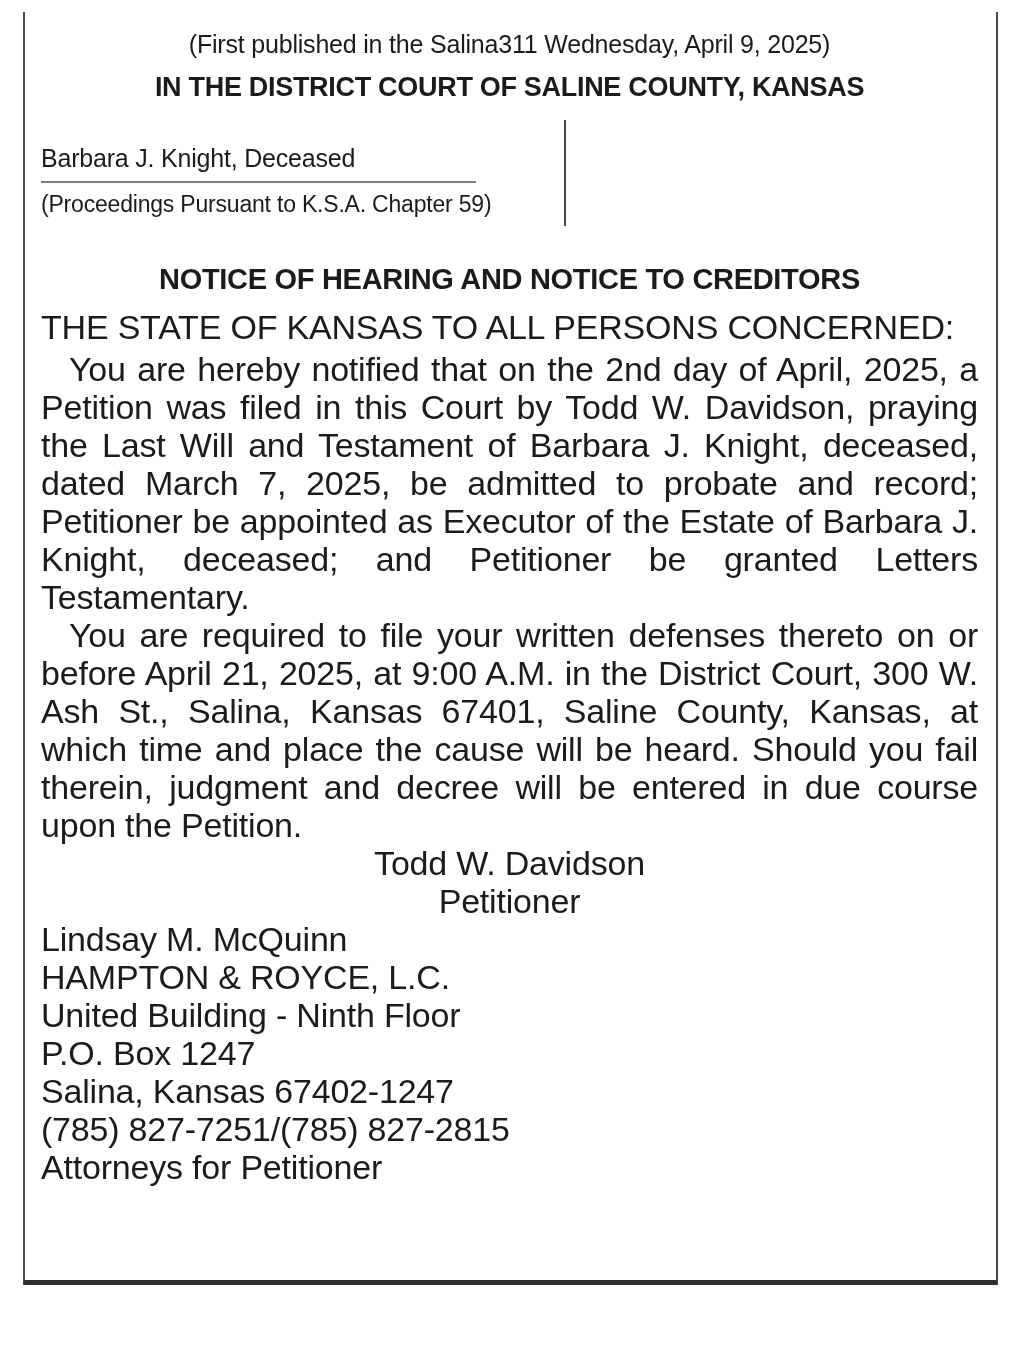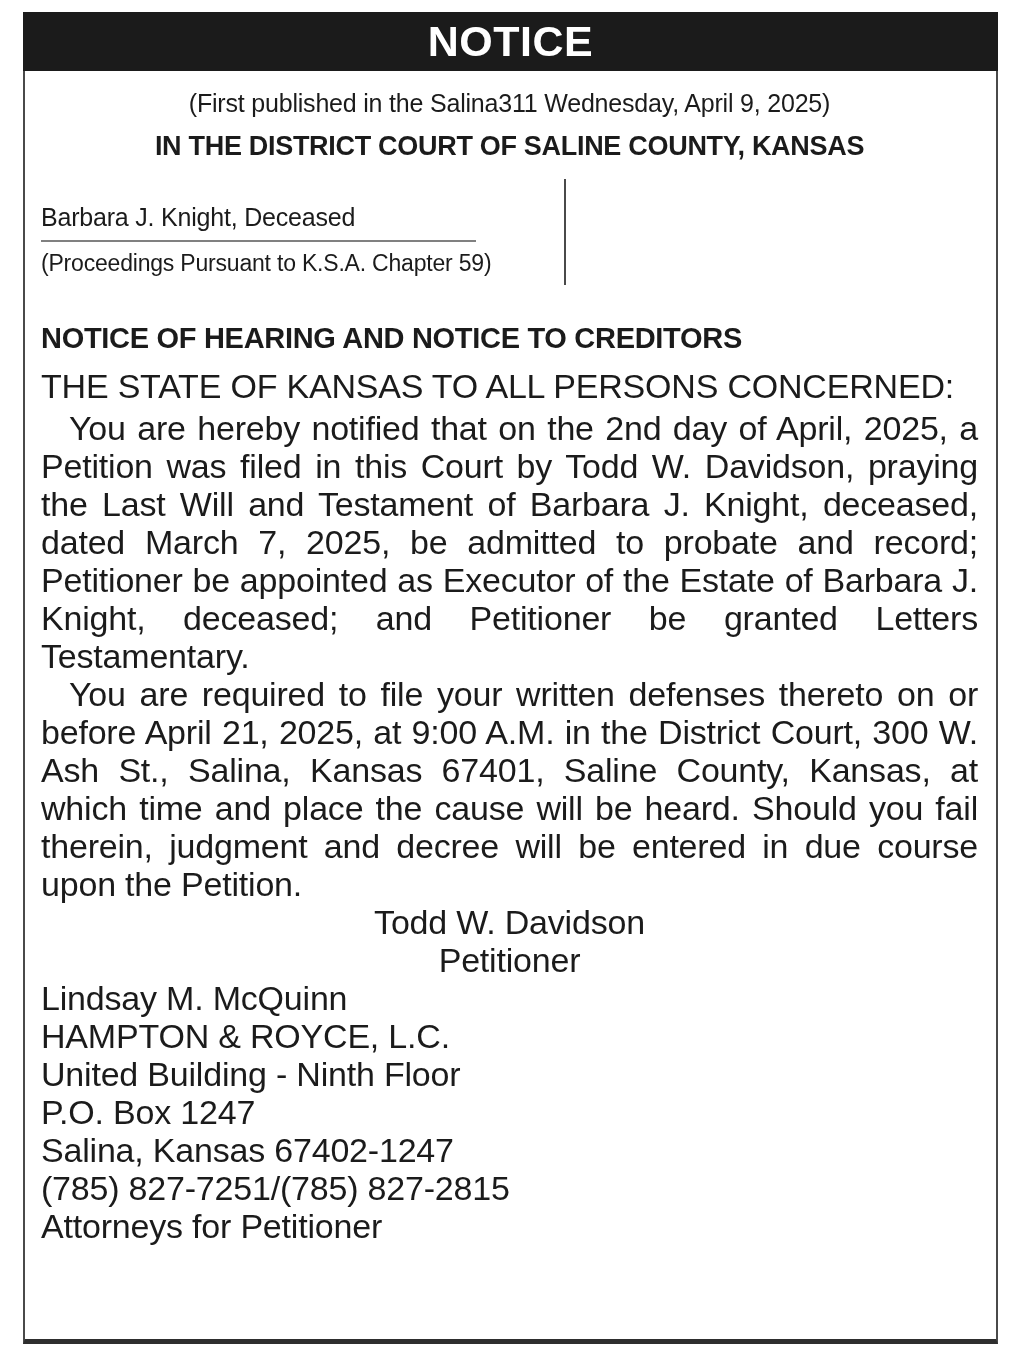--- a/index.html
+++ b/index.html
@@ -49,41 +49,38 @@
   .matter-line-2 { font-size: 25px; line-height: 30px; margin-top: 23px; }
   .matter-underline {
     width: 435px; height: 0;
     border-bottom: 2px solid #808080;
     margin-top: 8px;
   }
   .proceedings { font-size: 23px; line-height: 28px; margin-top: 7px; }
   .case-right { flex: 1; padding-left: 10px; font-size: 25px; line-height: 30px; }
 
   .section-heading {
-    text-align: left; font-size: 29px; font-weight: 700;
+    text-align: center; font-size: 29px; font-weight: 700;
     margin-top: 37px; letter-spacing: -0.3px;
   }
 
   .text-flow { margin-top: 12px; font-size: 34px; line-height: 38px; }
   .salutation { margin: 0 0 4px 0; }
   p.body-par {
     margin: 0; text-align: justify; text-indent: 28px;
   }
   .signature-line { text-align: center; margin: 0; }
   .attorney-line { text-align: left; margin: 0; }
 </style>
 </head>
 <body>
 
 <div class="page">
   <div class="doc">
 
-    <div class="banner">
-      <span class="banner-title">NOTICE</span>
-    </div>
 
     <div class="doc-body">
 
       <div class="published">(First published in the Salina311 Wednesday, April 9, 2025)</div>
 
       <div class="court-heading">IN THE DISTRICT COURT OF SALINE COUNTY, KANSAS</div>
 
       <div class="case-row">
         <div class="case-left">
           <div class="matter-line-2">Barbara J. Knight, Deceased</div>

